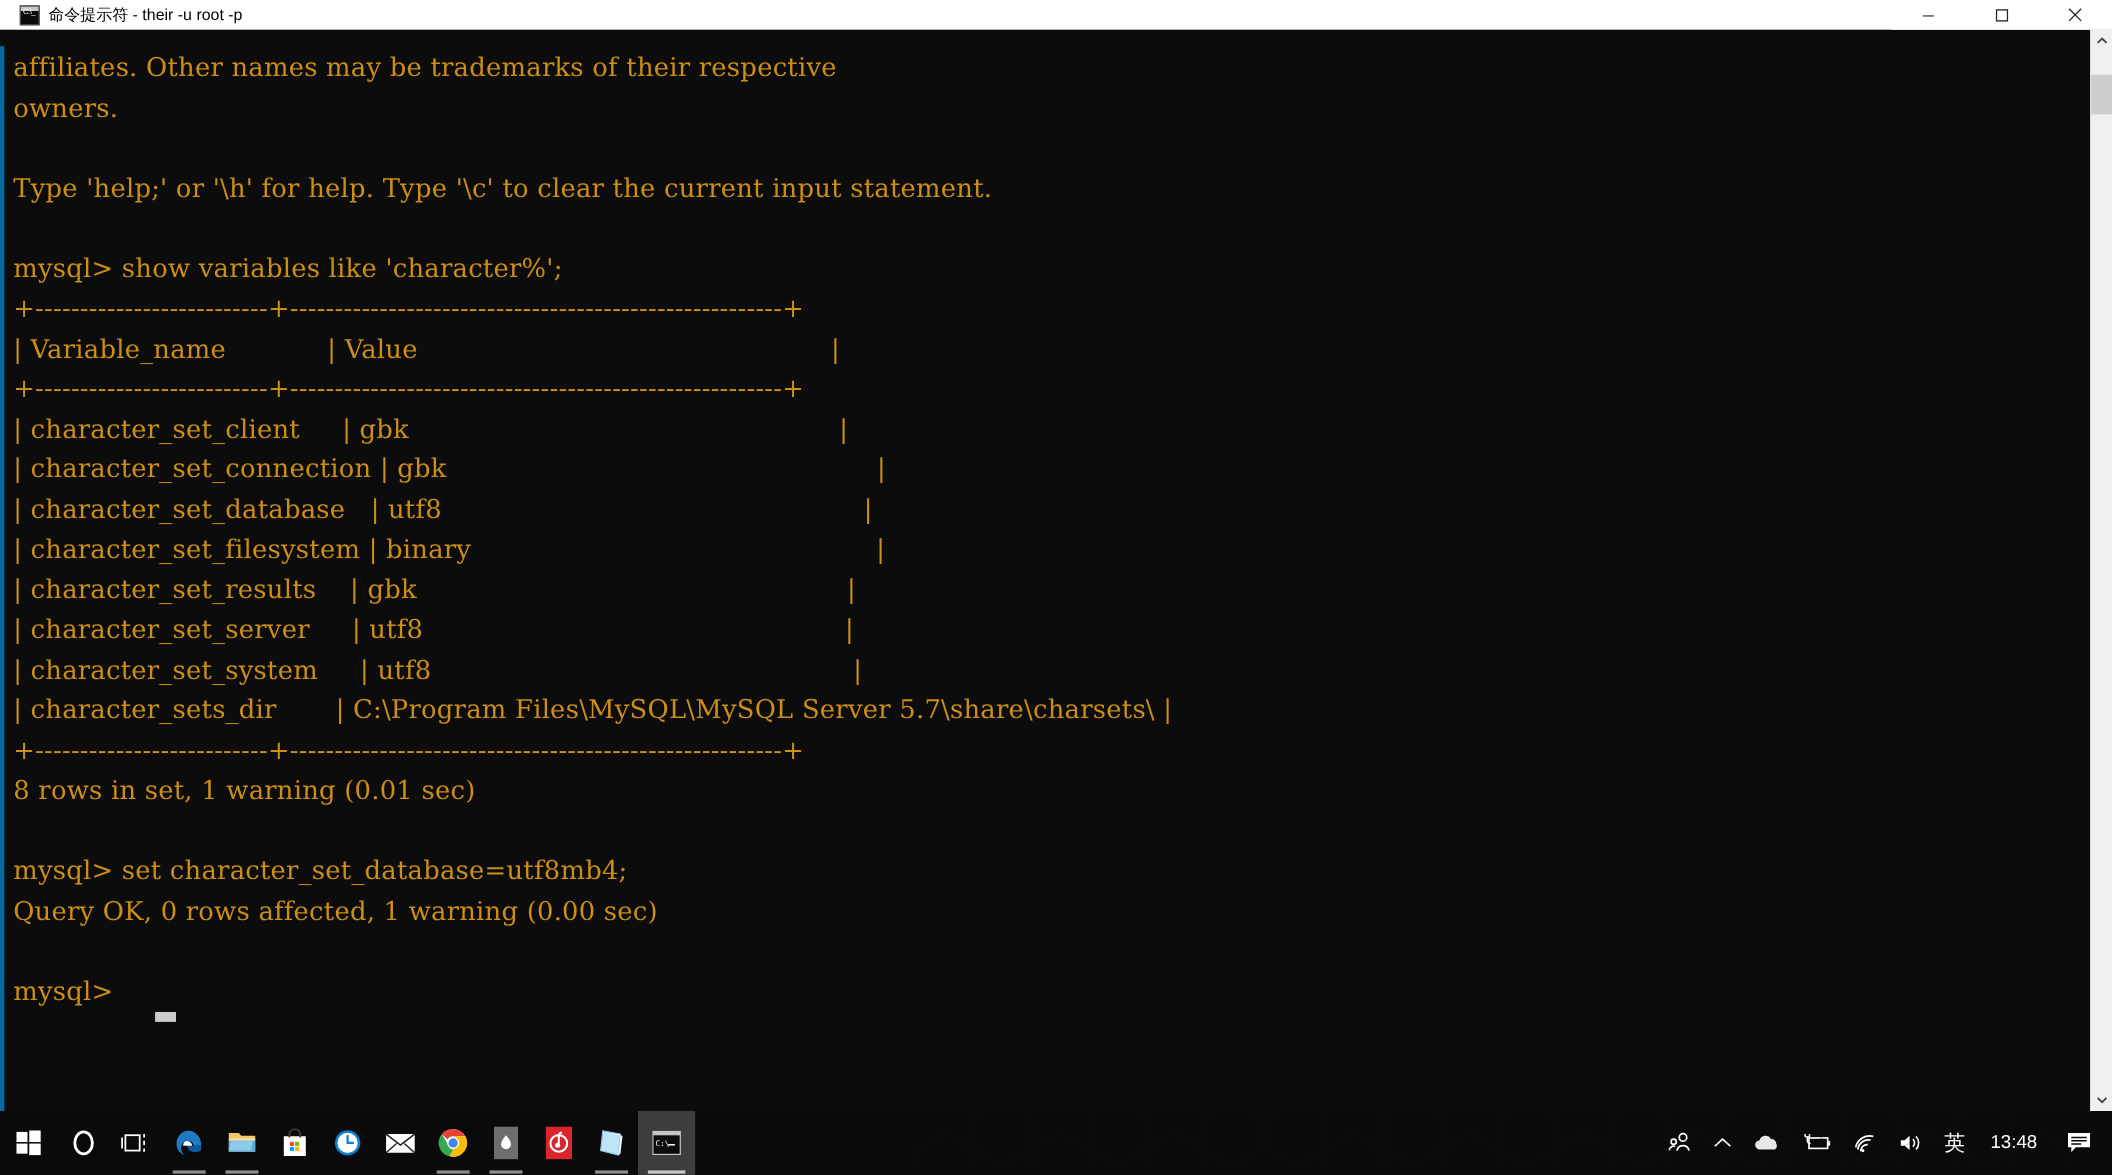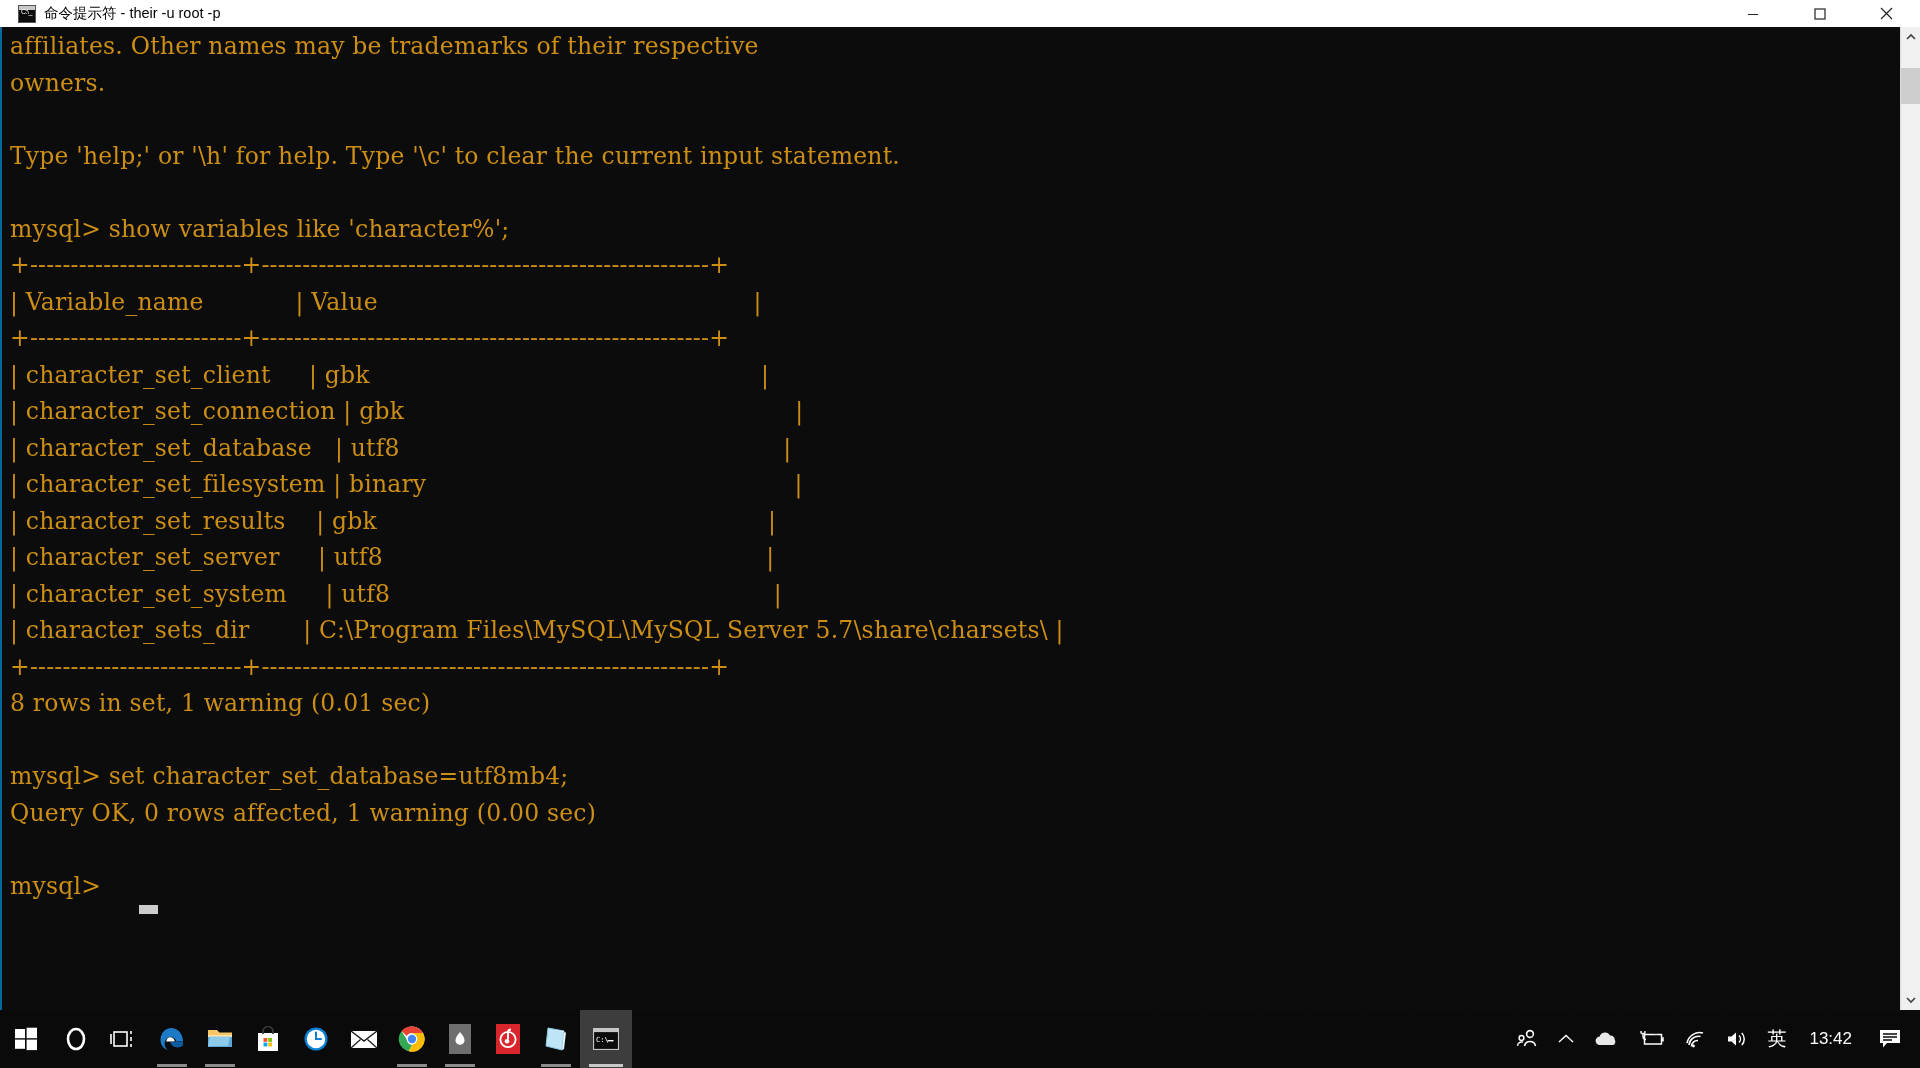--- a/index.html
+++ b/index.html
@@ -59,25 +59,25 @@
     width: 67px; height: 27px;
     display: flex; align-items: center; justify-content: center;
     background: #ffffff;
   }
   .win-btn svg { display: block; }
   #btn-close { background: #ffffff; }
 
   
   #console {
     position: absolute;
-    left: 0; top: 27px;
+    left: 0; top: 42px;
     width: 1561px; height: 983px;
     background: #0c0c0c;
     overflow: hidden;
-    border-left: 2px solid #0369a1;
+    border-left: 4px solid #0369a1;
   }
   #console-text {
     position: absolute;
     left: 8px; top: 1px;
     font-family: "DejaVu Serif", "Liberation Serif", serif;
     font-size: 23.5px;
     line-height: 36.5px;
     color: #cc8e14;
     white-space: pre;
     letter-spacing: 0.2px;
@@ -433,21 +433,21 @@
     <div class="tray-item">
       <svg width="24" height="20" viewBox="0 0 24 20">
         <path d="M3 7.5 H6.5 L11 3.5 V16.5 L6.5 12.5 H3 z" fill="#ffffff"></path>
         <path d="M14 6.5 a5 5 0 0 1 0 7" fill="none" stroke="#ffffff" stroke-width="1.5"></path>
         <path d="M16.8 4 a8.6 8.6 0 0 1 0 12" fill="none" stroke="#ffffff" stroke-width="1.5"></path>
       </svg>
     </div>
 
     <div class="tray-item" id="tray-ime">英</div>
 
-    <div class="tray-item" id="tray-clock">13:42</div>
+    <div class="tray-item" id="tray-clock">13:48</div>
 
     <div class="tray-item" id="tray-action-center">
       <svg width="24" height="22" viewBox="0 0 24 22">
         <path d="M2 2 H22 V15 H9 L5 19.5 V15 H2 z" fill="#ffffff"></path>
         <path d="M5 6 H19 M5 9 H19 M5 12 H14" stroke="#0a0a0a" stroke-width="1.4"></path>
       </svg>
     </div>
   </div>
 </div>
 

